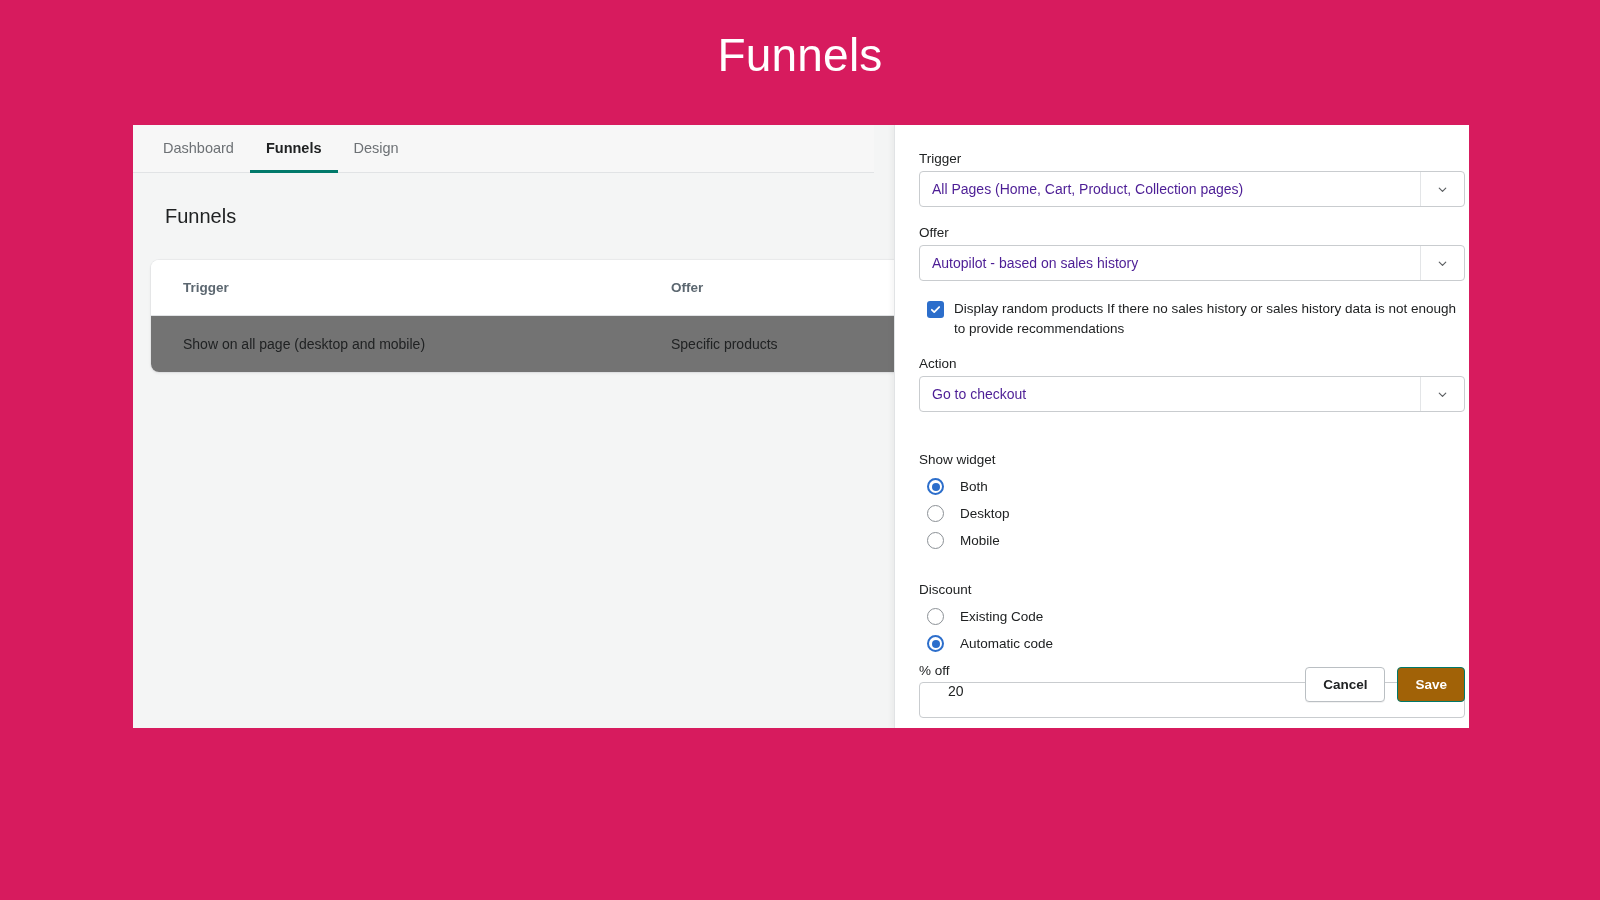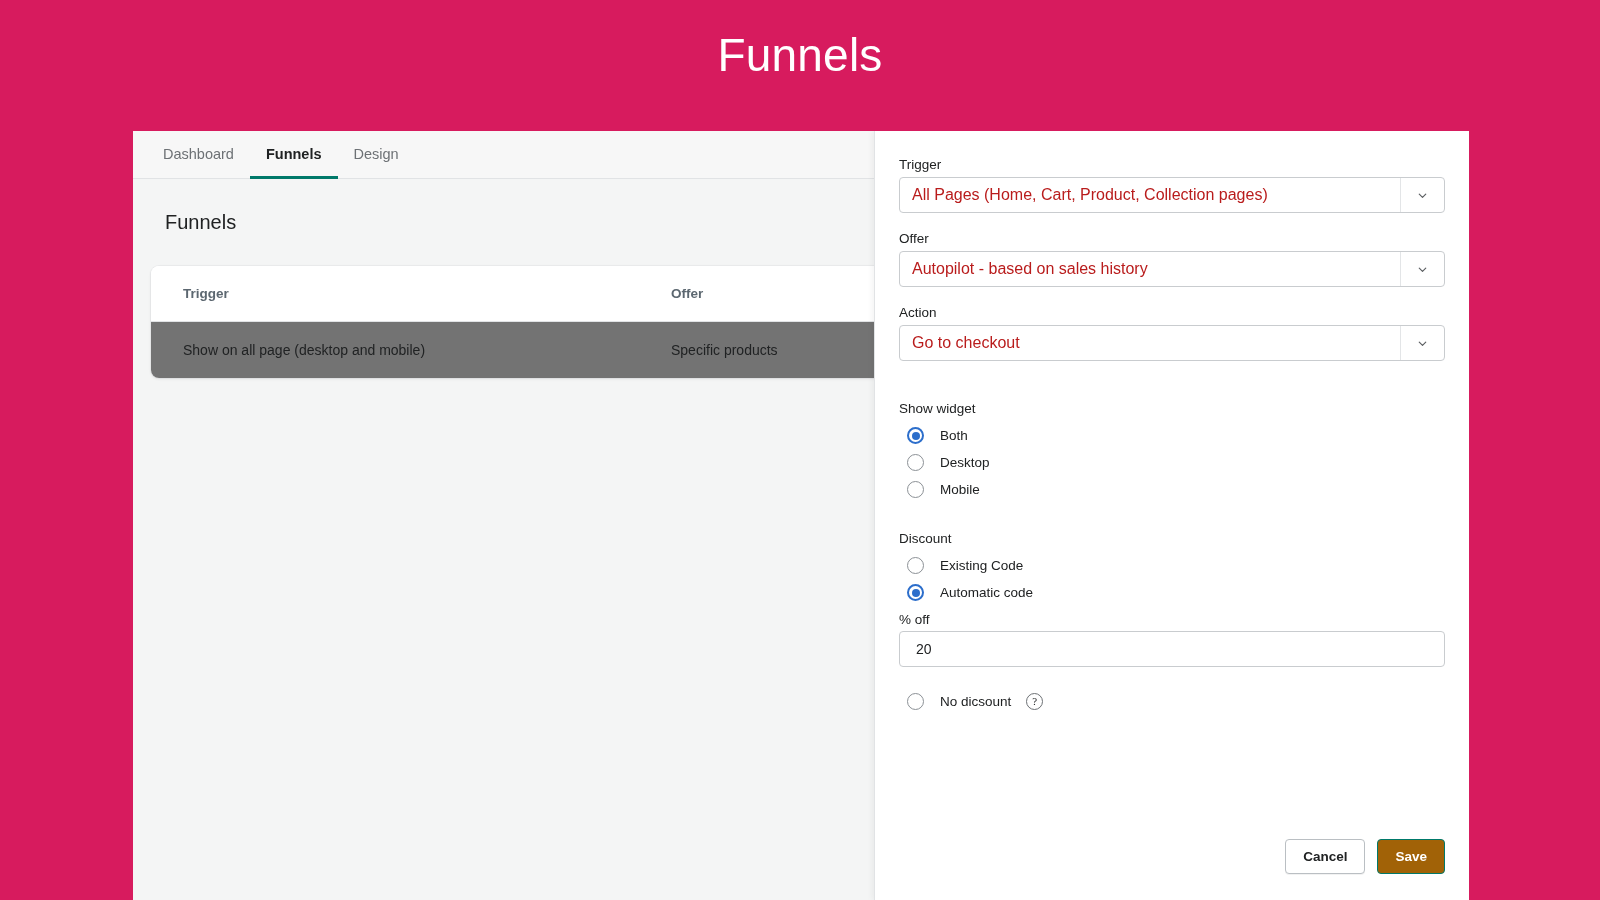--- a/index.html
+++ b/index.html
@@ -23,26 +23,27 @@
     font-weight: 400;
     line-height: 1;
     padding-top: 32px;
     letter-spacing: 0.2px;
   }
 
   
   .app-shell {
     position: absolute;
     left: 133px;
-    top: 131px;
+    top: 125px;
     width: 1336px;
-    height: 769px;
+    height: 603px;
     background: #f4f5f5;
     display: flex;
     overflow: hidden;
+    gap: 20px;
   }
 
   
   .left-region {
     width: 741px;
     height: 100%;
     background: #f4f5f5;
     display: flex;
     flex-direction: column;
     position: relative;
@@ -146,22 +147,22 @@
     border: 1px solid #c9cccf;
     border-radius: 4px;
     background: #ffffff;
     display: flex;
     align-items: center;
     padding: 0 0 0 12px;
     margin-bottom: 18px;
     cursor: pointer;
   }
   .select-value {
-    font-size: 16px;
-    color: #b91c1c;
+    font-size: 14px;
+    color: #4c1d95;
     flex: 1;
     white-space: nowrap;
     overflow: hidden;
   }
   .select-arrow {
     width: 44px;
     height: 100%;
     display: flex;
     align-items: center;
     justify-content: center;
@@ -235,22 +236,21 @@
     font-size: 13.5px;
     color: #202223;
     margin: 4px 0 4px 0;
   }
   .text-input {
     height: 36px;
     border: 1px solid #c9cccf;
     border-radius: 4px;
     background: #fff;
     display: flex;
-    align-items: center;
-    padding: 0 16px;
+    padding: 0 28px;
     font-size: 14px;
     color: #202223;
     margin-bottom: 21px;
   }
 
   .help-icon {
     width: 17px; height: 17px;
     border-radius: 50%;
     border: 1.4px solid #6d7175;
     display: inline-flex;
@@ -347,20 +347,28 @@
     <div class="field-label">Offer</div>
     <div class="select-wrap">
       <div class="select-value">Autopilot - based on sales history</div>
       <div class="select-arrow">
         <svg width="13" height="13" viewBox="0 0 20 20" fill="none">
           <path d="M5 8l5 5 5-5" stroke="#5c5f62" stroke-width="1.8" stroke-linecap="round" stroke-linejoin="round"></path>
         </svg>
       </div>
     </div>
 
+    <div class="check-row">
+      <div class="checkbox">
+        <svg width="11" height="11" viewBox="0 0 12 12" fill="none">
+          <path d="M2 6.3l2.6 2.6L10 3.3" stroke="#ffffff" stroke-width="1.9" stroke-linecap="round" stroke-linejoin="round"></path>
+        </svg>
+      </div>
+      <div class="check-text">Display random products If there no sales history or sales history data is not enough to provide recommendations</div>
+    </div>
 
     <div class="field-label">Action</div>
     <div class="select-wrap">
       <div class="select-value">Go to checkout</div>
       <div class="select-arrow">
         <svg width="13" height="13" viewBox="0 0 20 20" fill="none">
           <path d="M5 8l5 5 5-5" stroke="#5c5f62" stroke-width="1.8" stroke-linecap="round" stroke-linejoin="round"></path>
         </svg>
       </div>
     </div>

